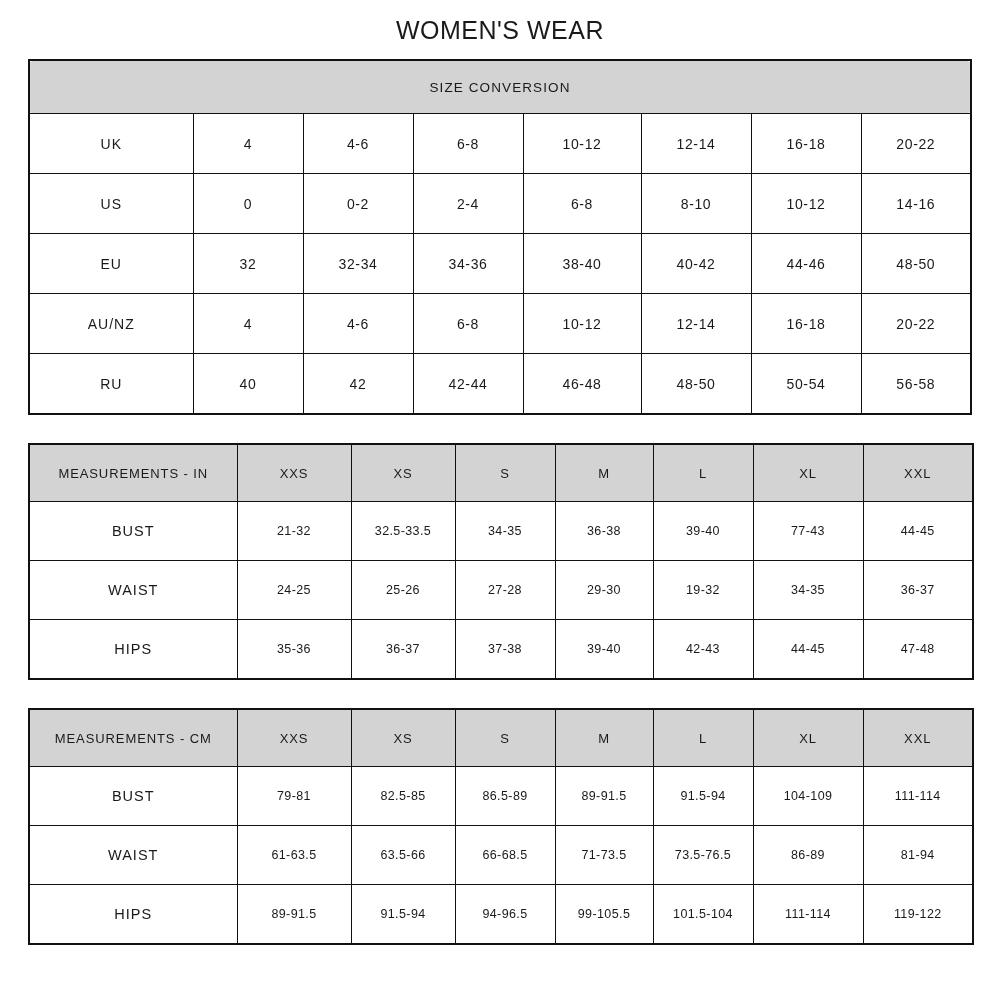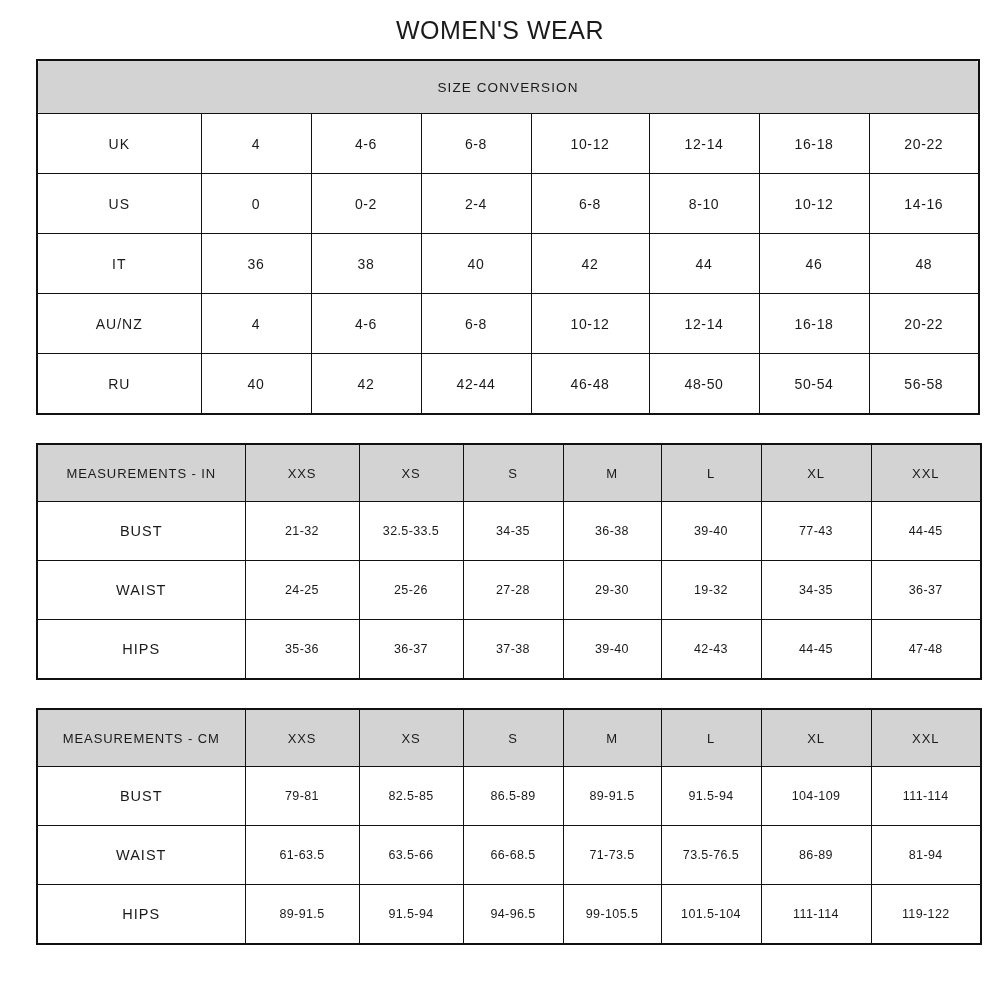--- a/index.html
+++ b/index.html
@@ -11,21 +11,21 @@
     width: 1000px;
     height: 1000px;
     font-family: "Liberation Sans", sans-serif;
     color: #1a1a1a;
     -webkit-font-smoothing: antialiased;
   }
   .page {
     width: 1000px;
     height: 728px;
     box-sizing: border-box;
-    padding: 0 36px;
+    padding: 0 28px;
     position: relative;
   }
   .page-title {
     text-align: center;
     font-size: 25px;
     font-weight: 400;
     letter-spacing: 0.5px;
     padding-top: 16px;
     padding-bottom: 14px;
     color: #1a1a1a;
@@ -126,28 +126,28 @@
         <td class="rowlabel">US</td>
         <td>0</td>
         <td>0-2</td>
         <td>2-4</td>
         <td>6-8</td>
         <td>8-10</td>
         <td>10-12</td>
         <td>14-16</td>
       </tr>
       <tr class="conv-row">
-        <td class="rowlabel">IT</td>
-        <td>36</td>
-        <td>38</td>
-        <td>40</td>
-        <td>42</td>
-        <td>44</td>
-        <td>46</td>
-        <td>48</td>
+        <td class="rowlabel">EU</td>
+        <td>32</td>
+        <td>32-34</td>
+        <td>34-36</td>
+        <td>38-40</td>
+        <td>40-42</td>
+        <td>44-46</td>
+        <td>48-50</td>
       </tr>
       <tr class="conv-row">
         <td class="rowlabel">AU/NZ</td>
         <td>4</td>
         <td>4-6</td>
         <td>6-8</td>
         <td>10-12</td>
         <td>12-14</td>
         <td>16-18</td>
         <td>20-22</td>

